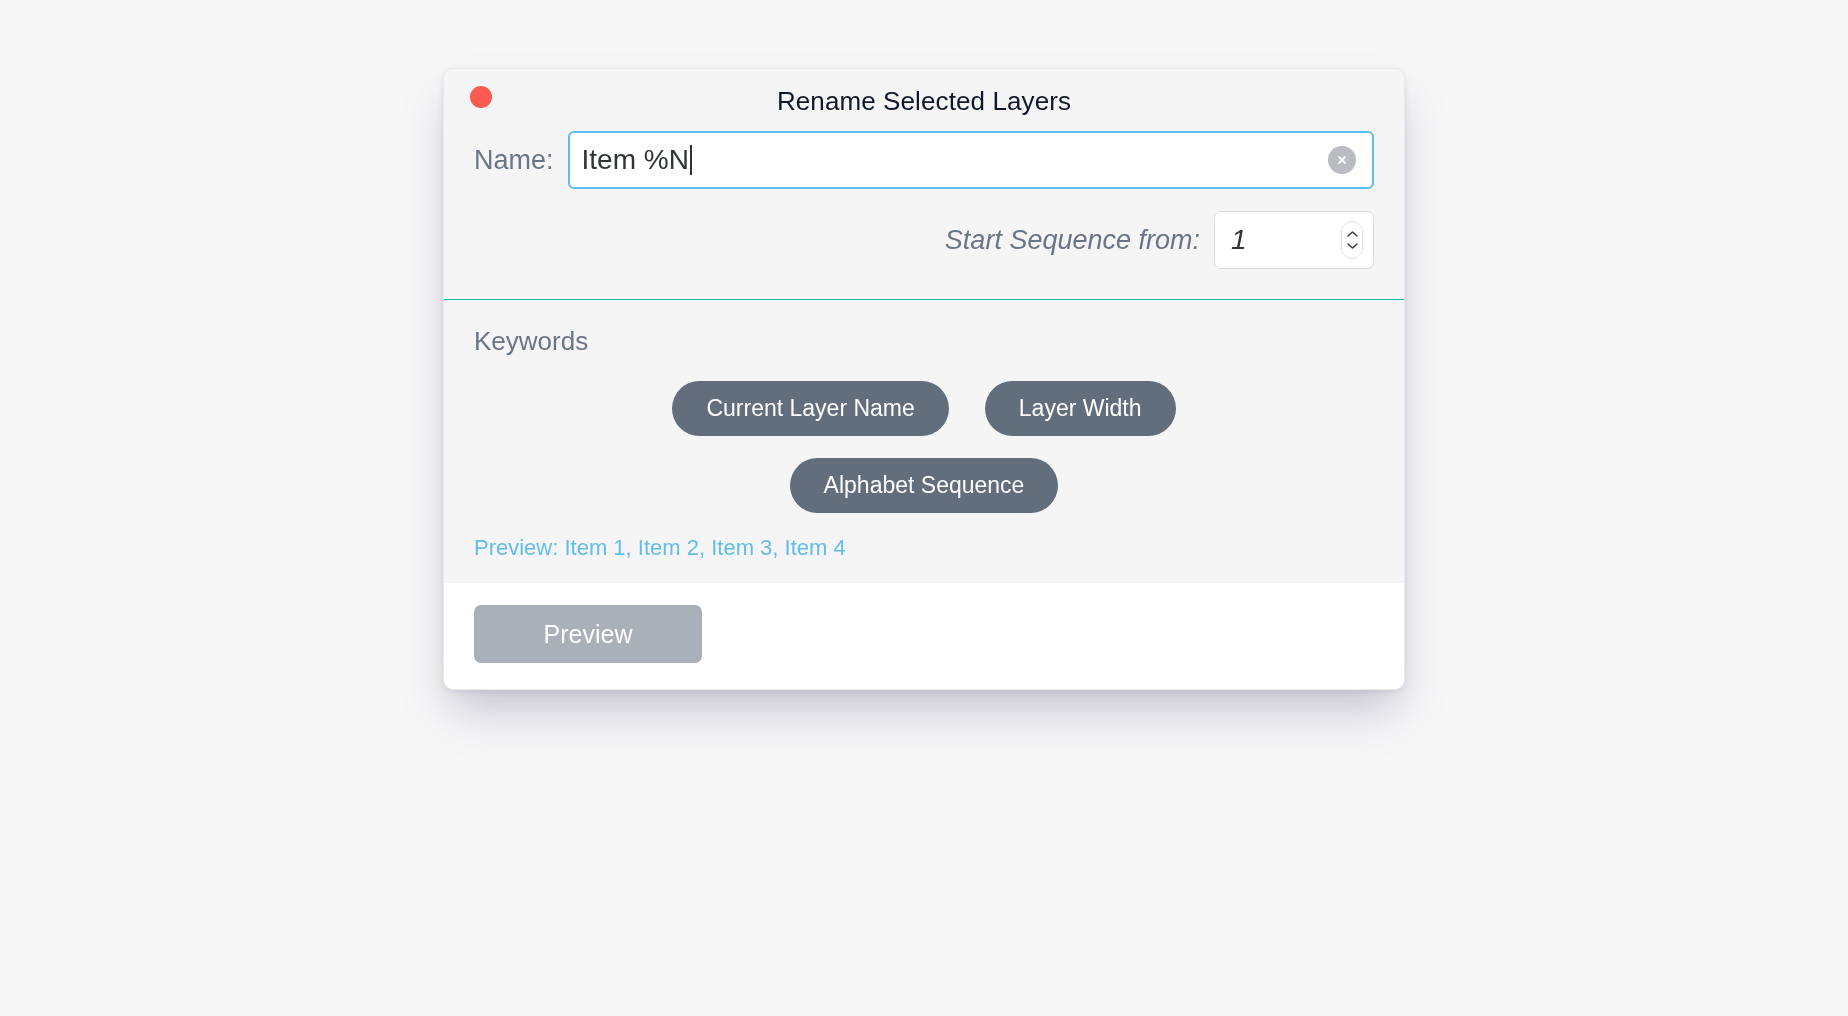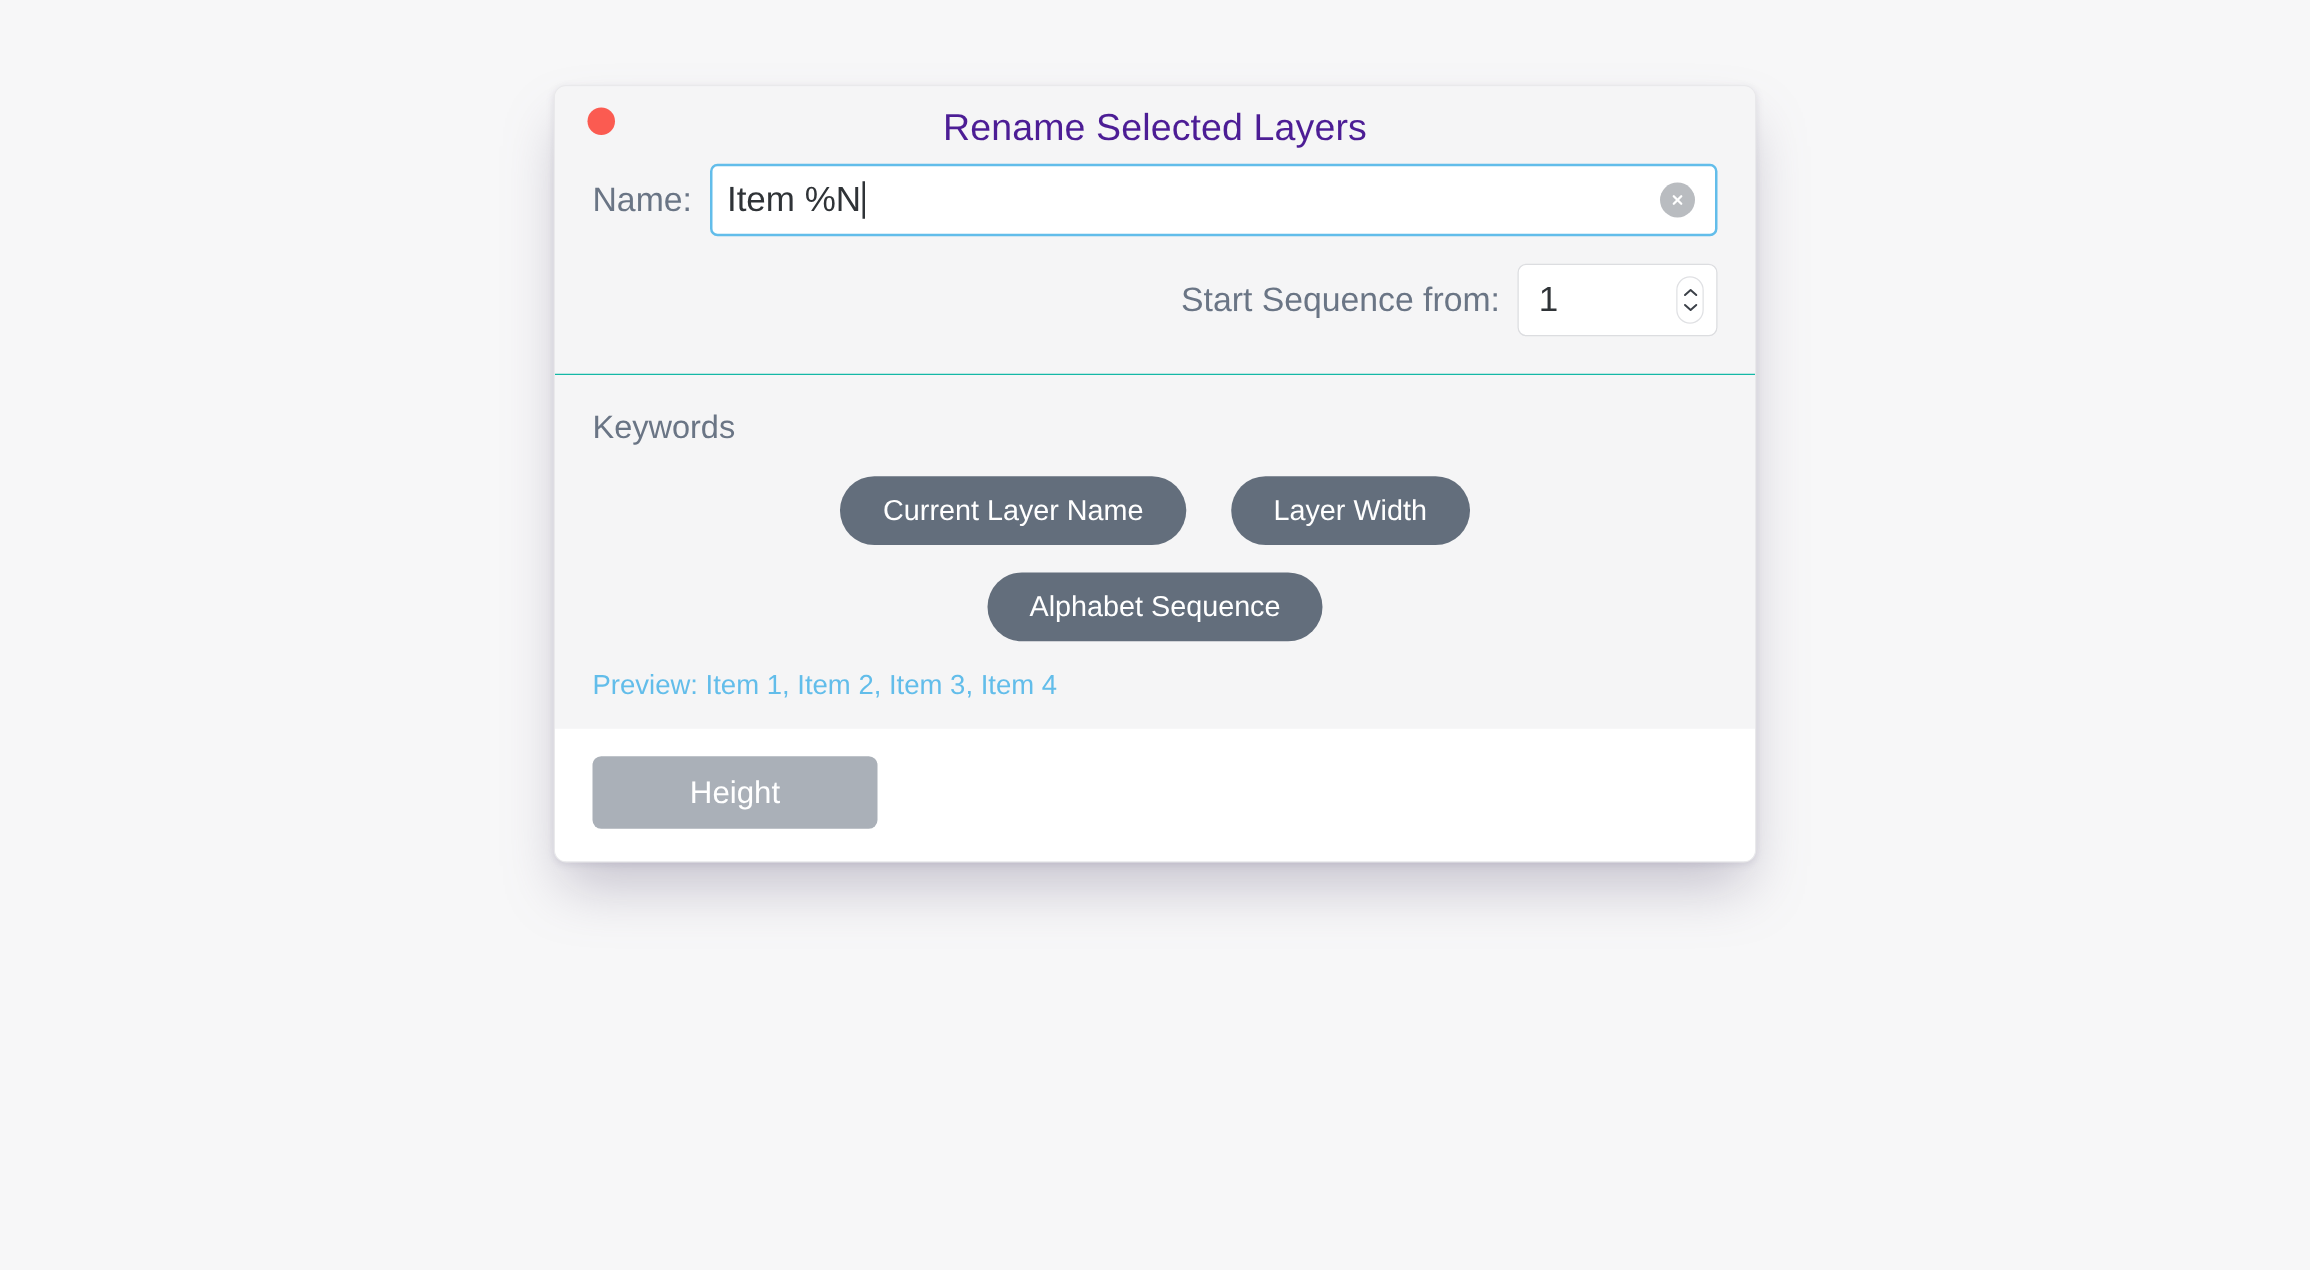--- a/index.html
+++ b/index.html
@@ -48,22 +48,22 @@
     height: 22px;
     border-radius: 50%;
     background: #fb5b51;
   }
   .title-text {
     position: absolute;
     left: 0;
     right: 0;
     top: 17px;
     text-align: center;
-    font-size: 30px;
-    color: #4c1d95;
+    font-size: 26px;
+    color: #0f172a;
     letter-spacing: 0.1px;
   }
 
   
   .form-section {
     padding: 0 30px 30px 30px;
     background: #f5f5f6;
     border-bottom: 1px solid #14b8a6;
   }
 
@@ -117,20 +117,21 @@
     cursor: pointer;
   }
   .clear-btn svg { display: block; }
 
   .seq-row {
     display: flex;
     align-items: center;
     justify-content: flex-end;
     gap: 14px;
     margin-top: 22px;
+    font-style: italic;
   }
   .seq-label {
     font-size: 27px;
     color: #6a7585;
     white-space: nowrap;
   }
   .seq-input-wrap {
     position: relative;
     width: 160px;
     height: 58px;
@@ -273,17 +274,17 @@
 
 
       <div class="chip-row">
         <div class="chip">Alphabet Sequence</div>
       </div>
 
       <div class="preview-text">Preview: Item 1, Item 2, Item 3, Item 4</div>
     </div>
 
     <div class="footer">
-      <button class="btn btn-cancel">Height</button>
+      <button class="btn btn-cancel">Preview</button>
     </div>
 
   </div>
 </div>
 
 </body></html>

